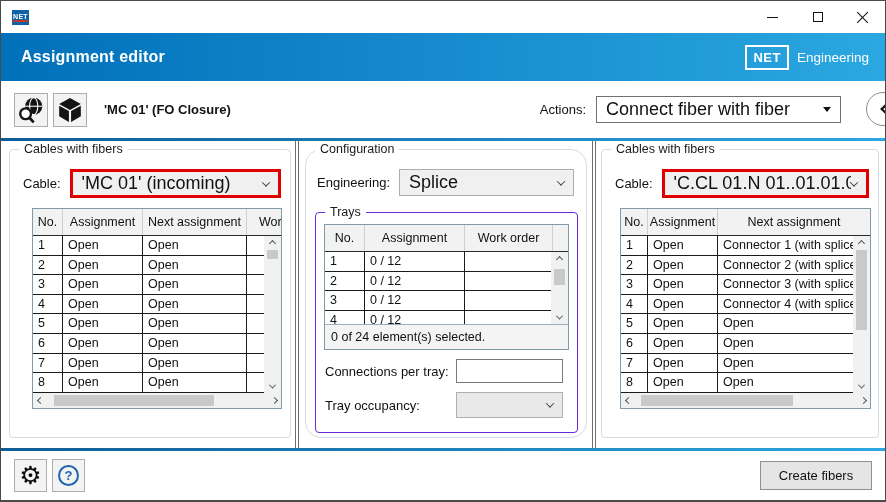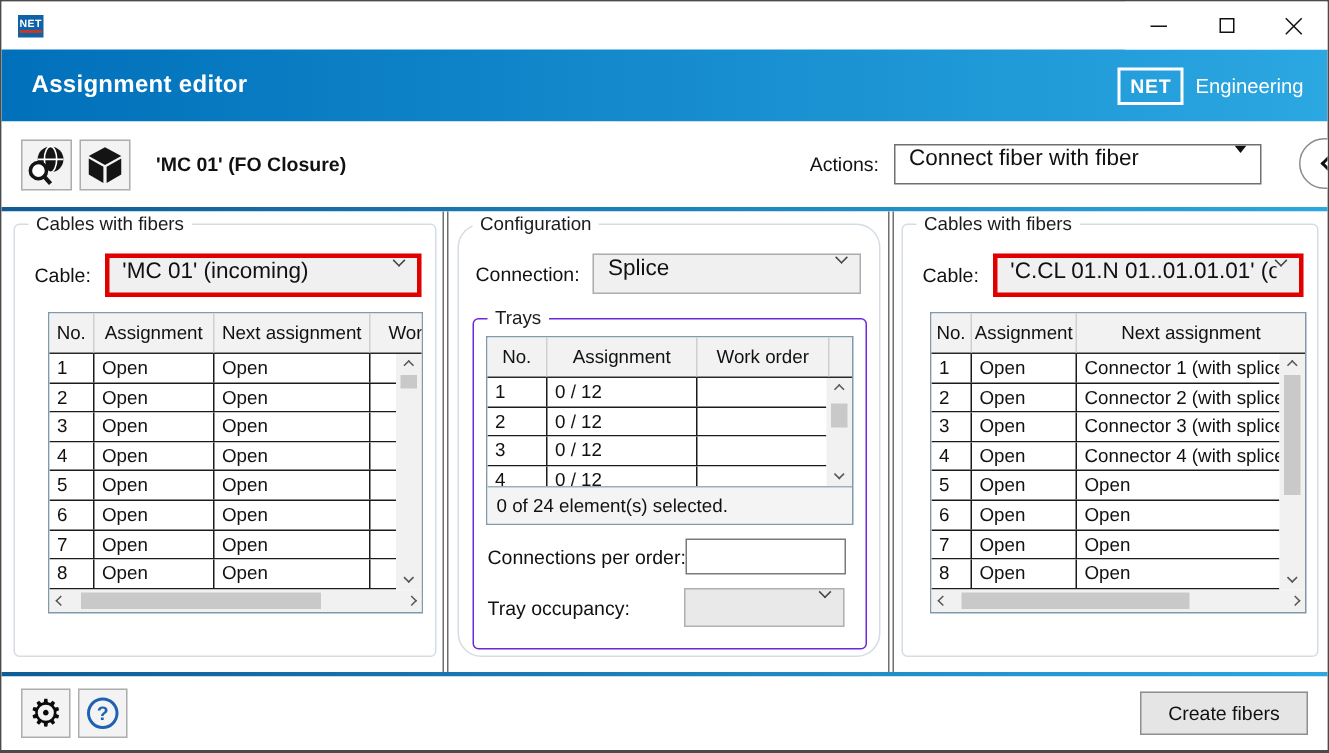--- a/index.html
+++ b/index.html
@@ -27,21 +27,21 @@
   .bluehead h1 { color:#fff; font-size:16px; font-weight:bold; letter-spacing:.2px; }
   .logo { margin-left:auto; display:flex; align-items:center; }
   .logo-box { border:2px solid #fff; color:#fff; font-weight:bold; font-size:13px; padding:3px 6px; letter-spacing:.5px; }
   .logo-text { color:#fff; font-size:13.5px; margin-left:8px; }
   
   .toolbar { height:57px; display:flex; align-items:center; padding-left:13px; position:relative; background:#fff; }
   .icon-btn { width:34px; height:34px; background:#f3f3f3; border:1px solid #adadad; display:flex; align-items:center; justify-content:center; margin-right:5px; }
   .context-label { font-size:13px; font-weight:bold; margin-left:12px; }
   .actions-group { margin-left:auto; display:flex; align-items:center; padding-right:44px; }
   .actions-label { font-size:13px; margin-right:10px; }
-  .combo { height:27px; background:#f0f0f0; border:1px solid #abadb3; display:flex; padding:0 9px; font-size:15px; white-space:nowrap; overflow:hidden; }
+  .combo { height:27px; background:#f0f0f0; border:1px solid #abadb3; display:flex; align-items:center; padding:0 9px; font-size:18px; white-space:nowrap; overflow:hidden; }
   .combo .cv { overflow:hidden; white-space:nowrap; }
   .combo-white { background:#fff; border:1px solid #707070; width:245px; }
   .tri-down { margin-left:auto; width:0; height:0; border-left:4px solid transparent; border-right:4px solid transparent; border-top:5px solid #111; }
   .chev { display:inline-block; width:6px; height:6px; border-right:1.4px solid #444; border-bottom:1.4px solid #444; }
   .chev.down { transform:rotate(45deg) translate(-1px,-1px); }
   .chev.up { transform:rotate(-135deg); }
   .chev.left { transform:rotate(135deg); }
   .chev.right { transform:rotate(-45deg); }
   .combo .chev { margin-left:auto; flex:none; }
   .edge-circle { position:absolute; right:-15px; top:11px; width:34px; height:34px; border-radius:50%; background:#fff; border:1px solid #8c8c8c; display:flex; align-items:center; justify-content:center; }
@@ -263,21 +263,21 @@
     </div>
 
     <div class="splitter">
         <div class="bar"></div>
       </div>
 
     <div class="col-mid">
       <div class="group">
         <span class="group-label">Configuration</span>
         <div class="conn-row">
-          <span class="lbl">Connection:</span>
+          <span class="lbl">Engineering:</span>
           <div class="combo">
             <span class="cv">Splice</span>
             <i class="chev down"></i>
           </div>
         </div>
         <div class="trays-group">
           <span class="group-label">Trays</span>
           <div class="tblc trays-table">
             <div class="tg-head">
                 <div class="hc" style="width: 40px;">No.</div>
@@ -316,21 +316,21 @@
                     <div class="vthumb" style="margin-top:3px;height:16px"></div>
                   </div>
                 <div class="sbtn">
                     <i class="chev down"></i>
                   </div>
               </div>
             </div>
             <div class="tstatus">0 of 24 element(s) selected.</div>
           </div>
           <div class="field-row">
-            <span class="lbl">Connections per order:</span>
+            <span class="lbl">Connections per tray:</span>
             <input class="txt-input ctl" type="text" value="" style="">
           </div>
           <div class="field-row">
             <span class="lbl">Tray occupancy:</span>
             <div class="combo combo-gray ctl">
               <span class="cv"></span>
               <i class="chev down"></i>
             </div>
           </div>
         </div>

